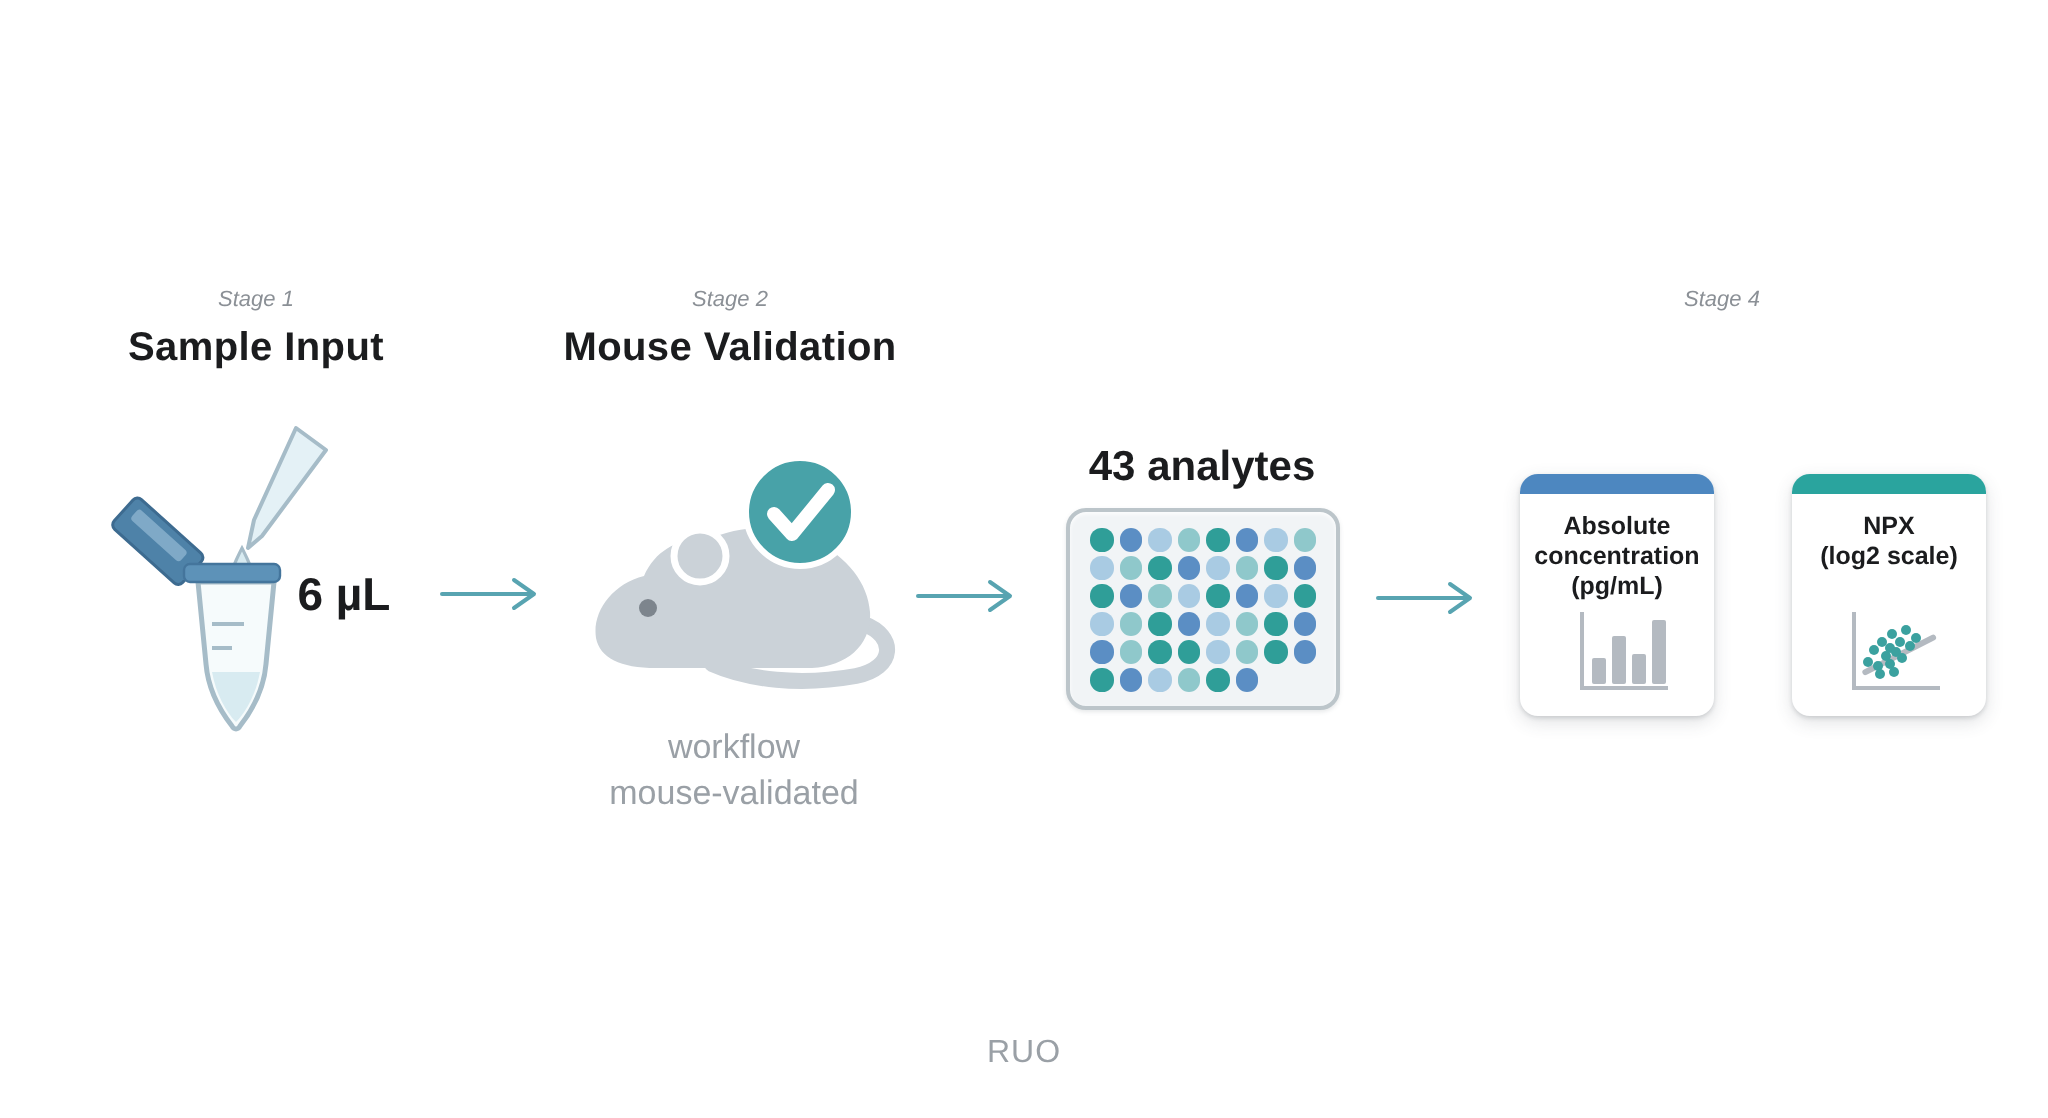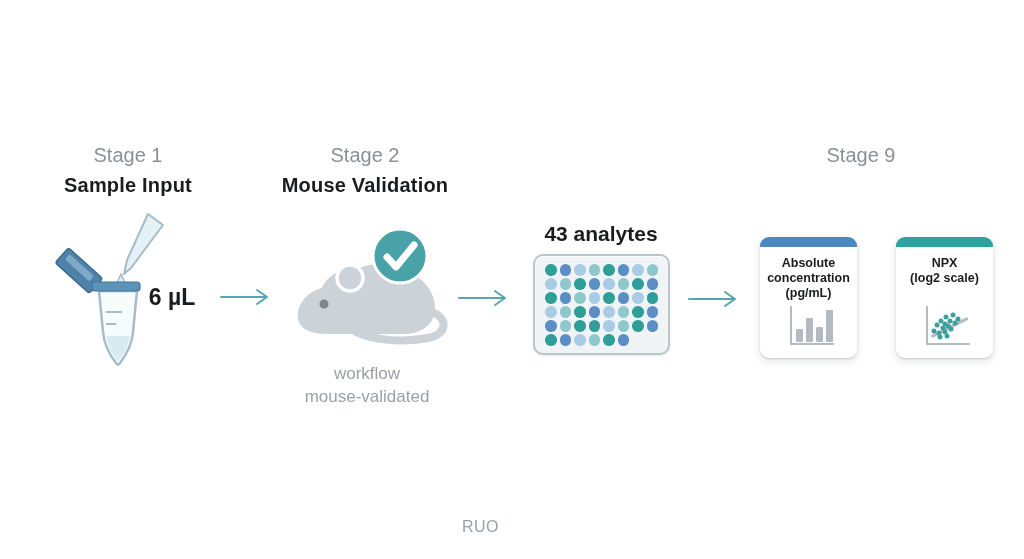--- a/index.html
+++ b/index.html
@@ -2,21 +2,21 @@
 <html><head>
 <meta charset="utf-8">
 <style>
   html,body{margin:0;padding:0;background:#ffffff;}
   .canvas{
     position:relative;width:1024px;height:559px;background:#ffffff;
     font-family:"Liberation Sans",sans-serif;overflow:hidden;
   }
   
   .stage-head{position:absolute;top:144px;width:210px;text-align:center;}
-  .stage-label{font-size:20px;color:var(--stage-label);}
+  .stage-label{font-size:11px;color:var(--stage-label);font-style:italic;}
   .stage-title{font-size:20px;font-weight:bold;color:var(--title);margin-top:7px;letter-spacing:.2px;}
   .head-1{left:23px}.head-2{left:260px}.head-3{left:496px}.head-4{left:756px}
 
   
   .tube-svg{position:absolute;left:50px;top:212px;width:140px;height:160px;}
   .annotation{
     position:absolute;left:128px;top:283px;width:88px;text-align:center;
     font-size:23px;font-weight:bold;color:var(--title);line-height:29px;
   }
   .tube-outline-stroke{stroke:var(--tube-outline);}
@@ -64,39 +64,39 @@
     border-left:2.5px solid var(--icon-gray);border-bottom:2.5px solid var(--icon-gray);}
   .icon-bars{position:absolute;left:14px;bottom:8px;display:flex;align-items:flex-end;gap:3px;}
   .icon-bar{width:7px;background:var(--icon-gray);border-radius:1px;}
   .trend-line{position:absolute;left:11px;top:22px;width:41px;height:2.5px;background:var(--icon-gray);
     transform:rotate(-27deg);border-radius:2px;}
   .scatter-dot{position:absolute;width:5px;height:5px;border-radius:50%;background:var(--scatter-dot);
     transform:translate(-50%,-50%);}
 
   
   .footer{
-    position:absolute;left:462px;top:518px;width:100px;text-align:left;
+    position:absolute;left:462px;top:518px;width:100px;text-align:center;
     font-size:16px;color:var(--caption);letter-spacing:.5px;
   }
 </style>
 </head>
 <body>
 
 <div class="canvas" style="--stage-label: #8b9096; --title: #1b1c1e; --caption: #9aa0a6; --arrow: #58a4b1; --mouse-body: #cbd2d8; --mouse-eye: #7d858d; --check-circle: #48a2a8; --plate-bg: #f1f4f6; --plate-border: #bcc5ca; --well-teal: #2f9e98; --well-blue: #5b8ec4; --well-light-blue: #a9cbe3; --well-light-teal: #8fc8cb; --tube-cap: #4e82a8; --tube-cap-band: #7fa9c7; --tube-rim: #5d92b8; --tube-outline: #a6bcc8; --tube-liquid: #d8ebf1; --pipette-fill: #e4f1f6; --icon-gray: #b4bac1; --scatter-dot: #3ba19f;">
 
   <div class="stage-head head-1">
     <div class="stage-label">Stage 1</div>
     <div class="stage-title">Sample Input</div>
   </div>
   <div class="stage-head head-2">
     <div class="stage-label">Stage 2</div>
     <div class="stage-title">Mouse Validation</div>
   </div>
   <div class="stage-head head-4">
-    <div class="stage-label">Stage 9</div>
+    <div class="stage-label">Stage 4</div>
   </div>
 
   <svg class="tube-svg" viewBox="0 0 140 160">
 
     <path d="M98,2 L113,13 L81,56 L74,62 L77,48 Z" fill="var(--pipette-fill)" class="tube-outline-stroke" stroke-width="2" stroke-linejoin="round"></path>
 
     <path d="M71,62 C68,68 66,72 66,75 a5,5 0 0 0 10,0 C76,72 74,68 71,62 Z" class="tube-liquid-fill tube-outline-stroke" stroke-width="1.5"></path>
 
     <g transform="rotate(42 46 74)">
       <rect x="0" y="64" width="46" height="20" rx="3" fill="var(--tube-cap)" stroke="#3d6b90" stroke-width="1.5"></rect>

